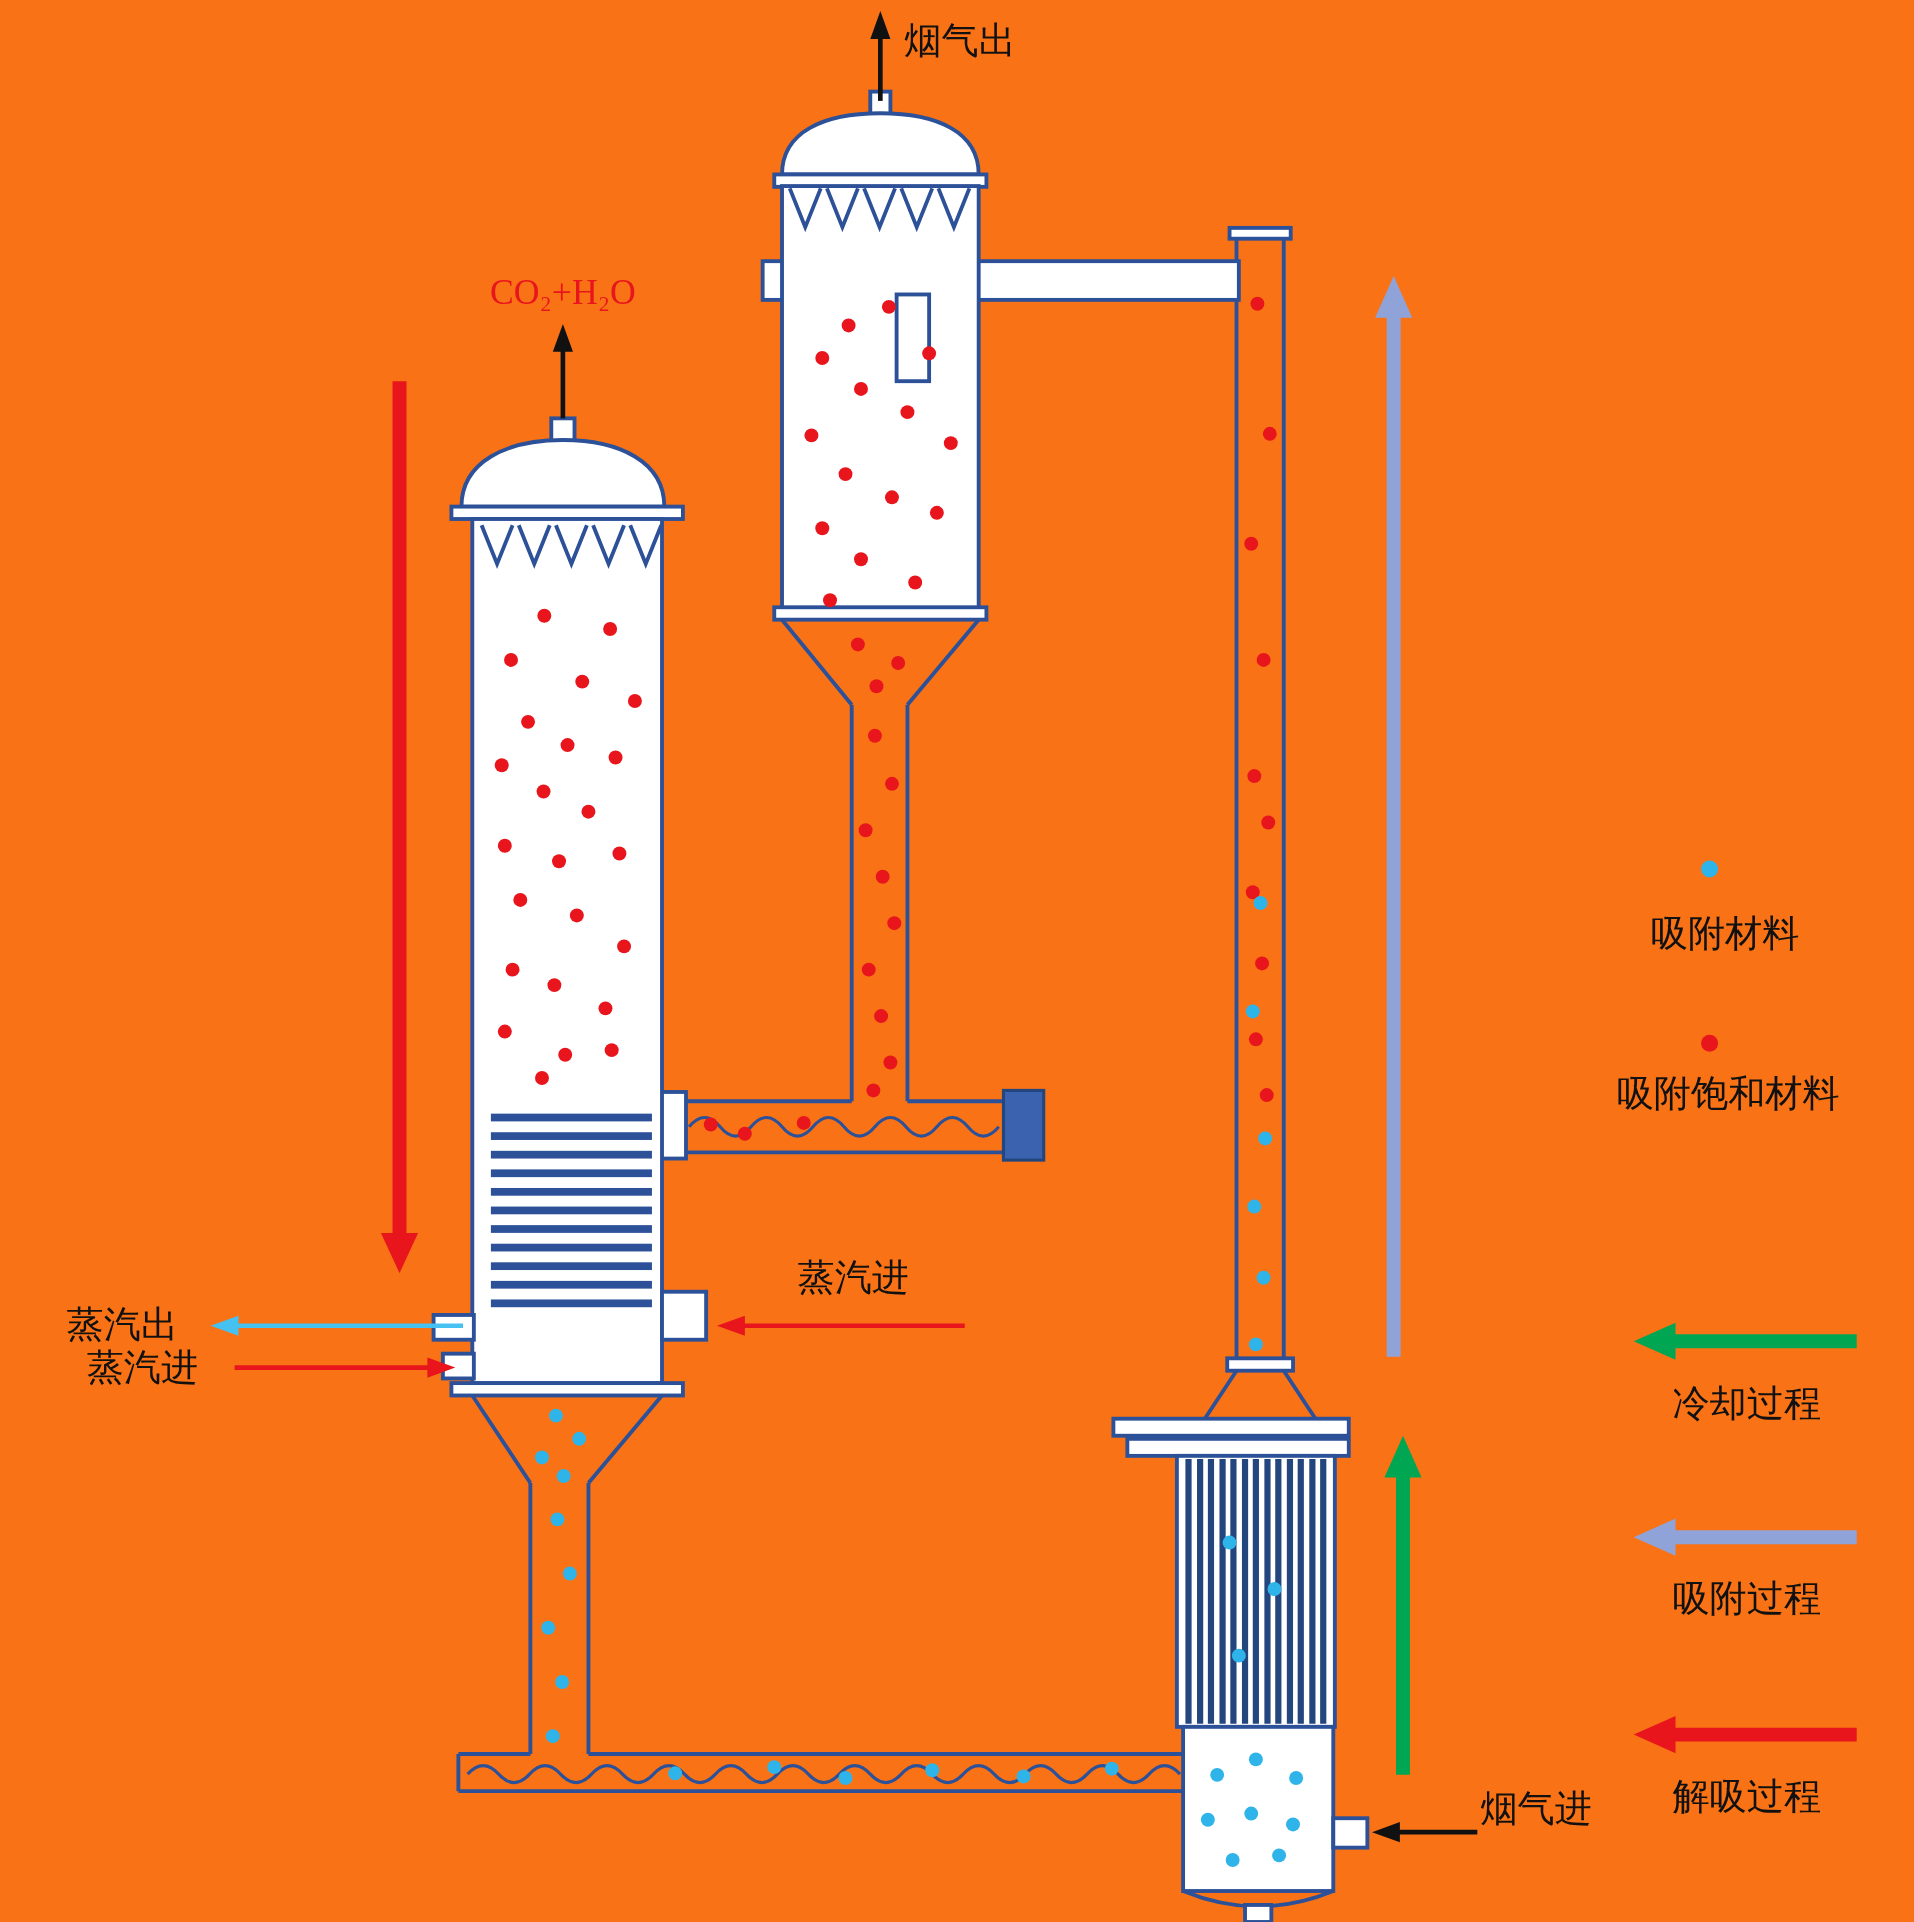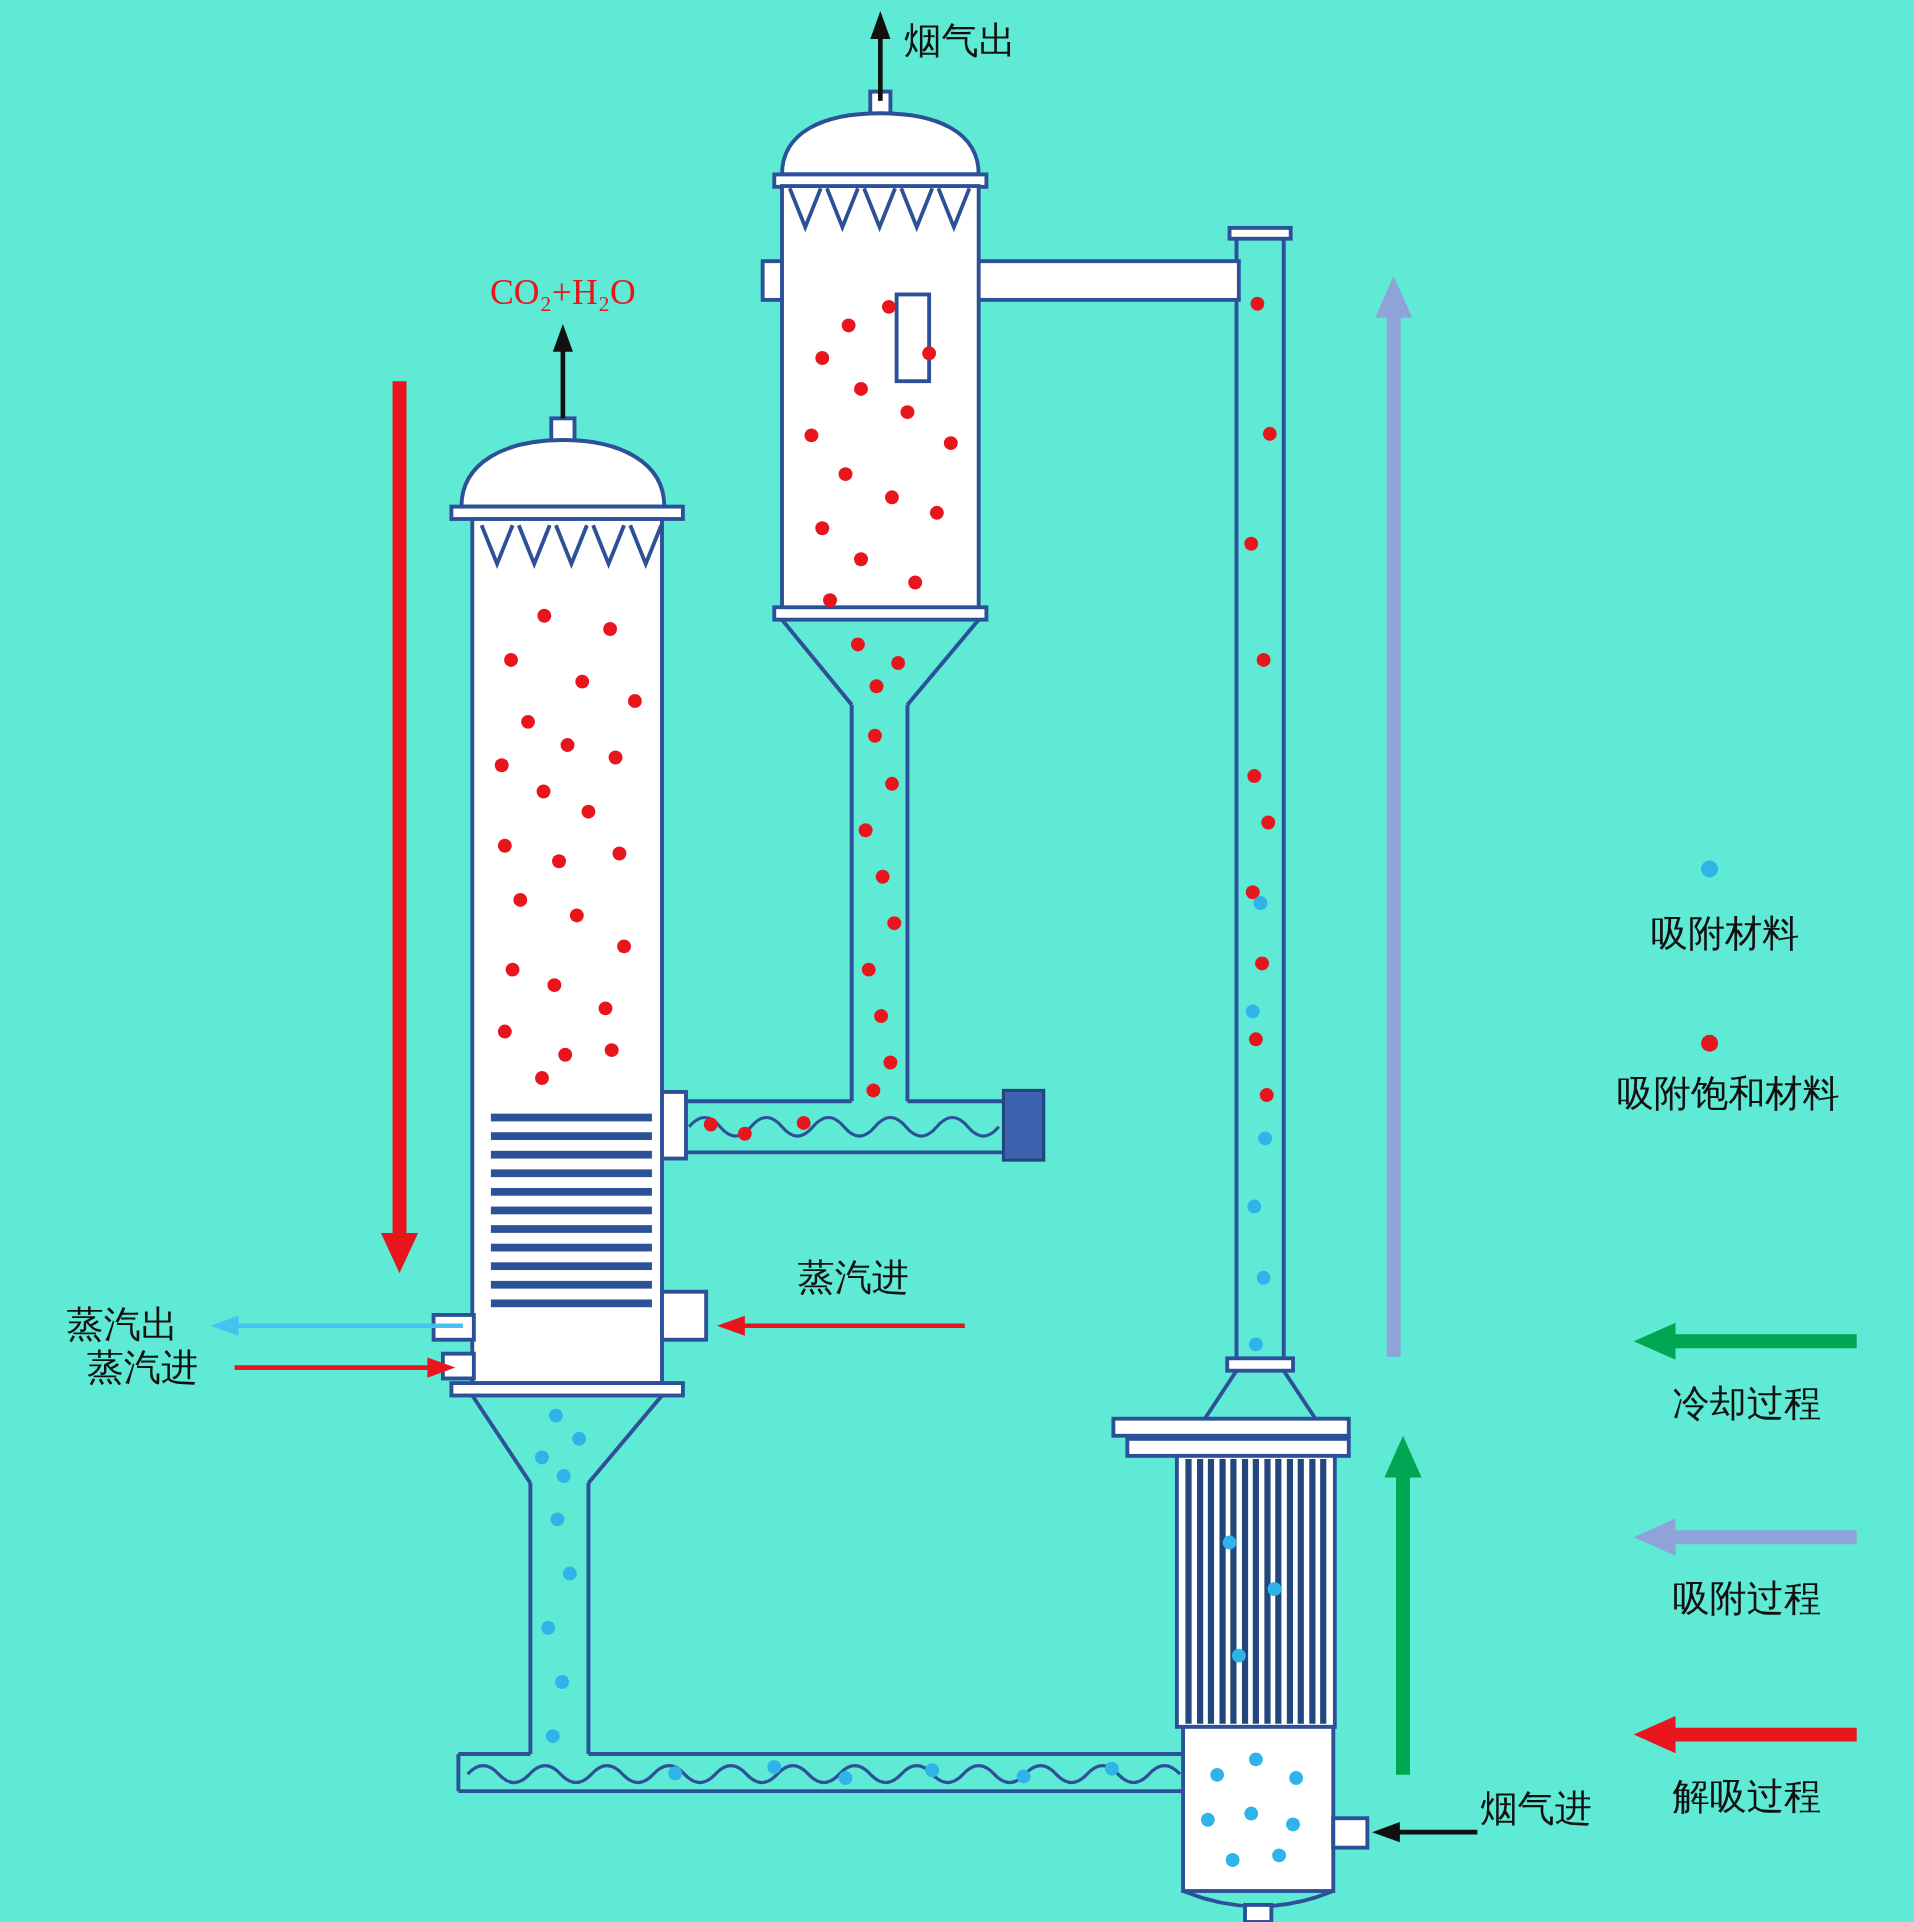--- a/index.html
+++ b/index.html
@@ -1,16 +1,16 @@
 <!DOCTYPE html>
 <html style="font-size:12.4px"><head>
 <meta charset="utf-8">
 <style>
   html,body{margin:0;padding:0;background:#ffffff;}
-  .stage{position:relative;width:1914px;height:1923px;background:#5eead4;overflow:hidden;}
+  .stage{position:relative;width:1914px;height:1923px;background:#f97316;overflow:hidden;}
   svg{display:block;}
   .ol{stroke:#2d5198;stroke-width:5;fill:none;}
   .olw{stroke:#2d5198;stroke-width:5;fill:#ffffff;}
   .fin{fill:#2d5198;stroke:none;}
   .tube{stroke:#24467e;stroke-width:8;fill:none;}
   .dot-red{fill:#e8151d;}
   .dot-blue{fill:#2fb4e9;}
   .motor{fill:#3a62ae;stroke:#24467e;stroke-width:4;}
   .arr-black{stroke:#111111;stroke-width:6;fill:none;}
   .head-black{fill:#111111;}

